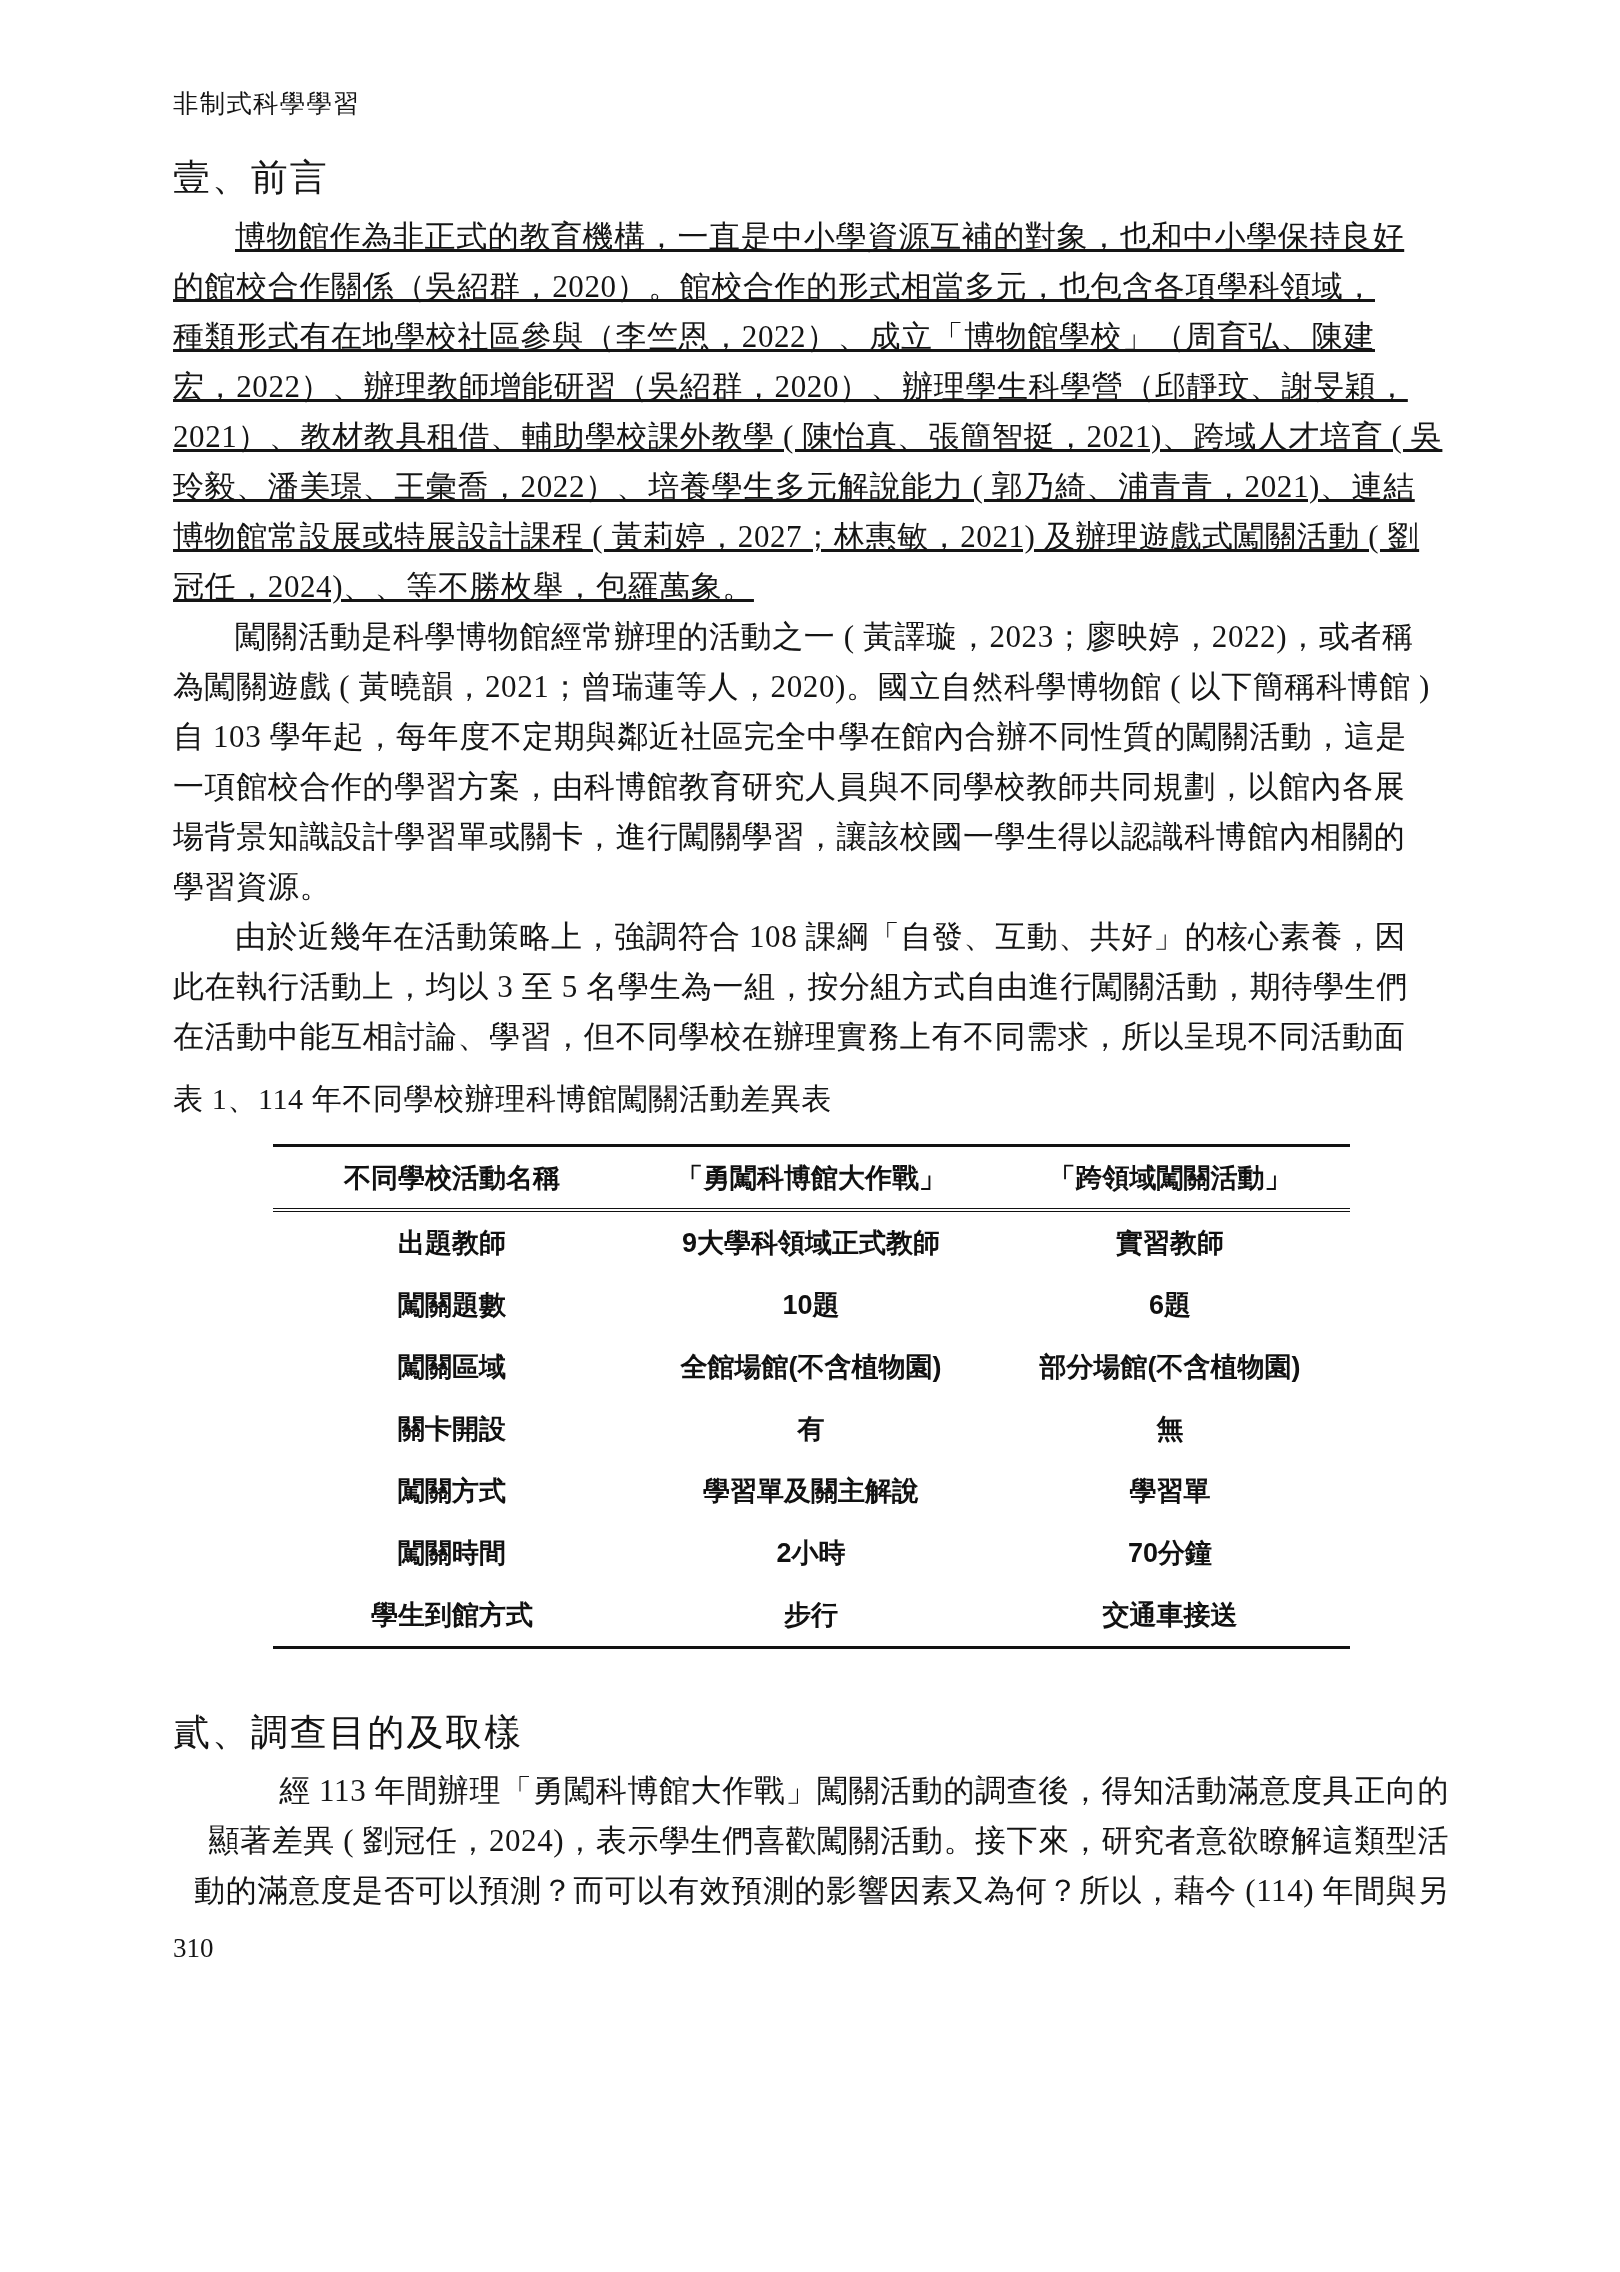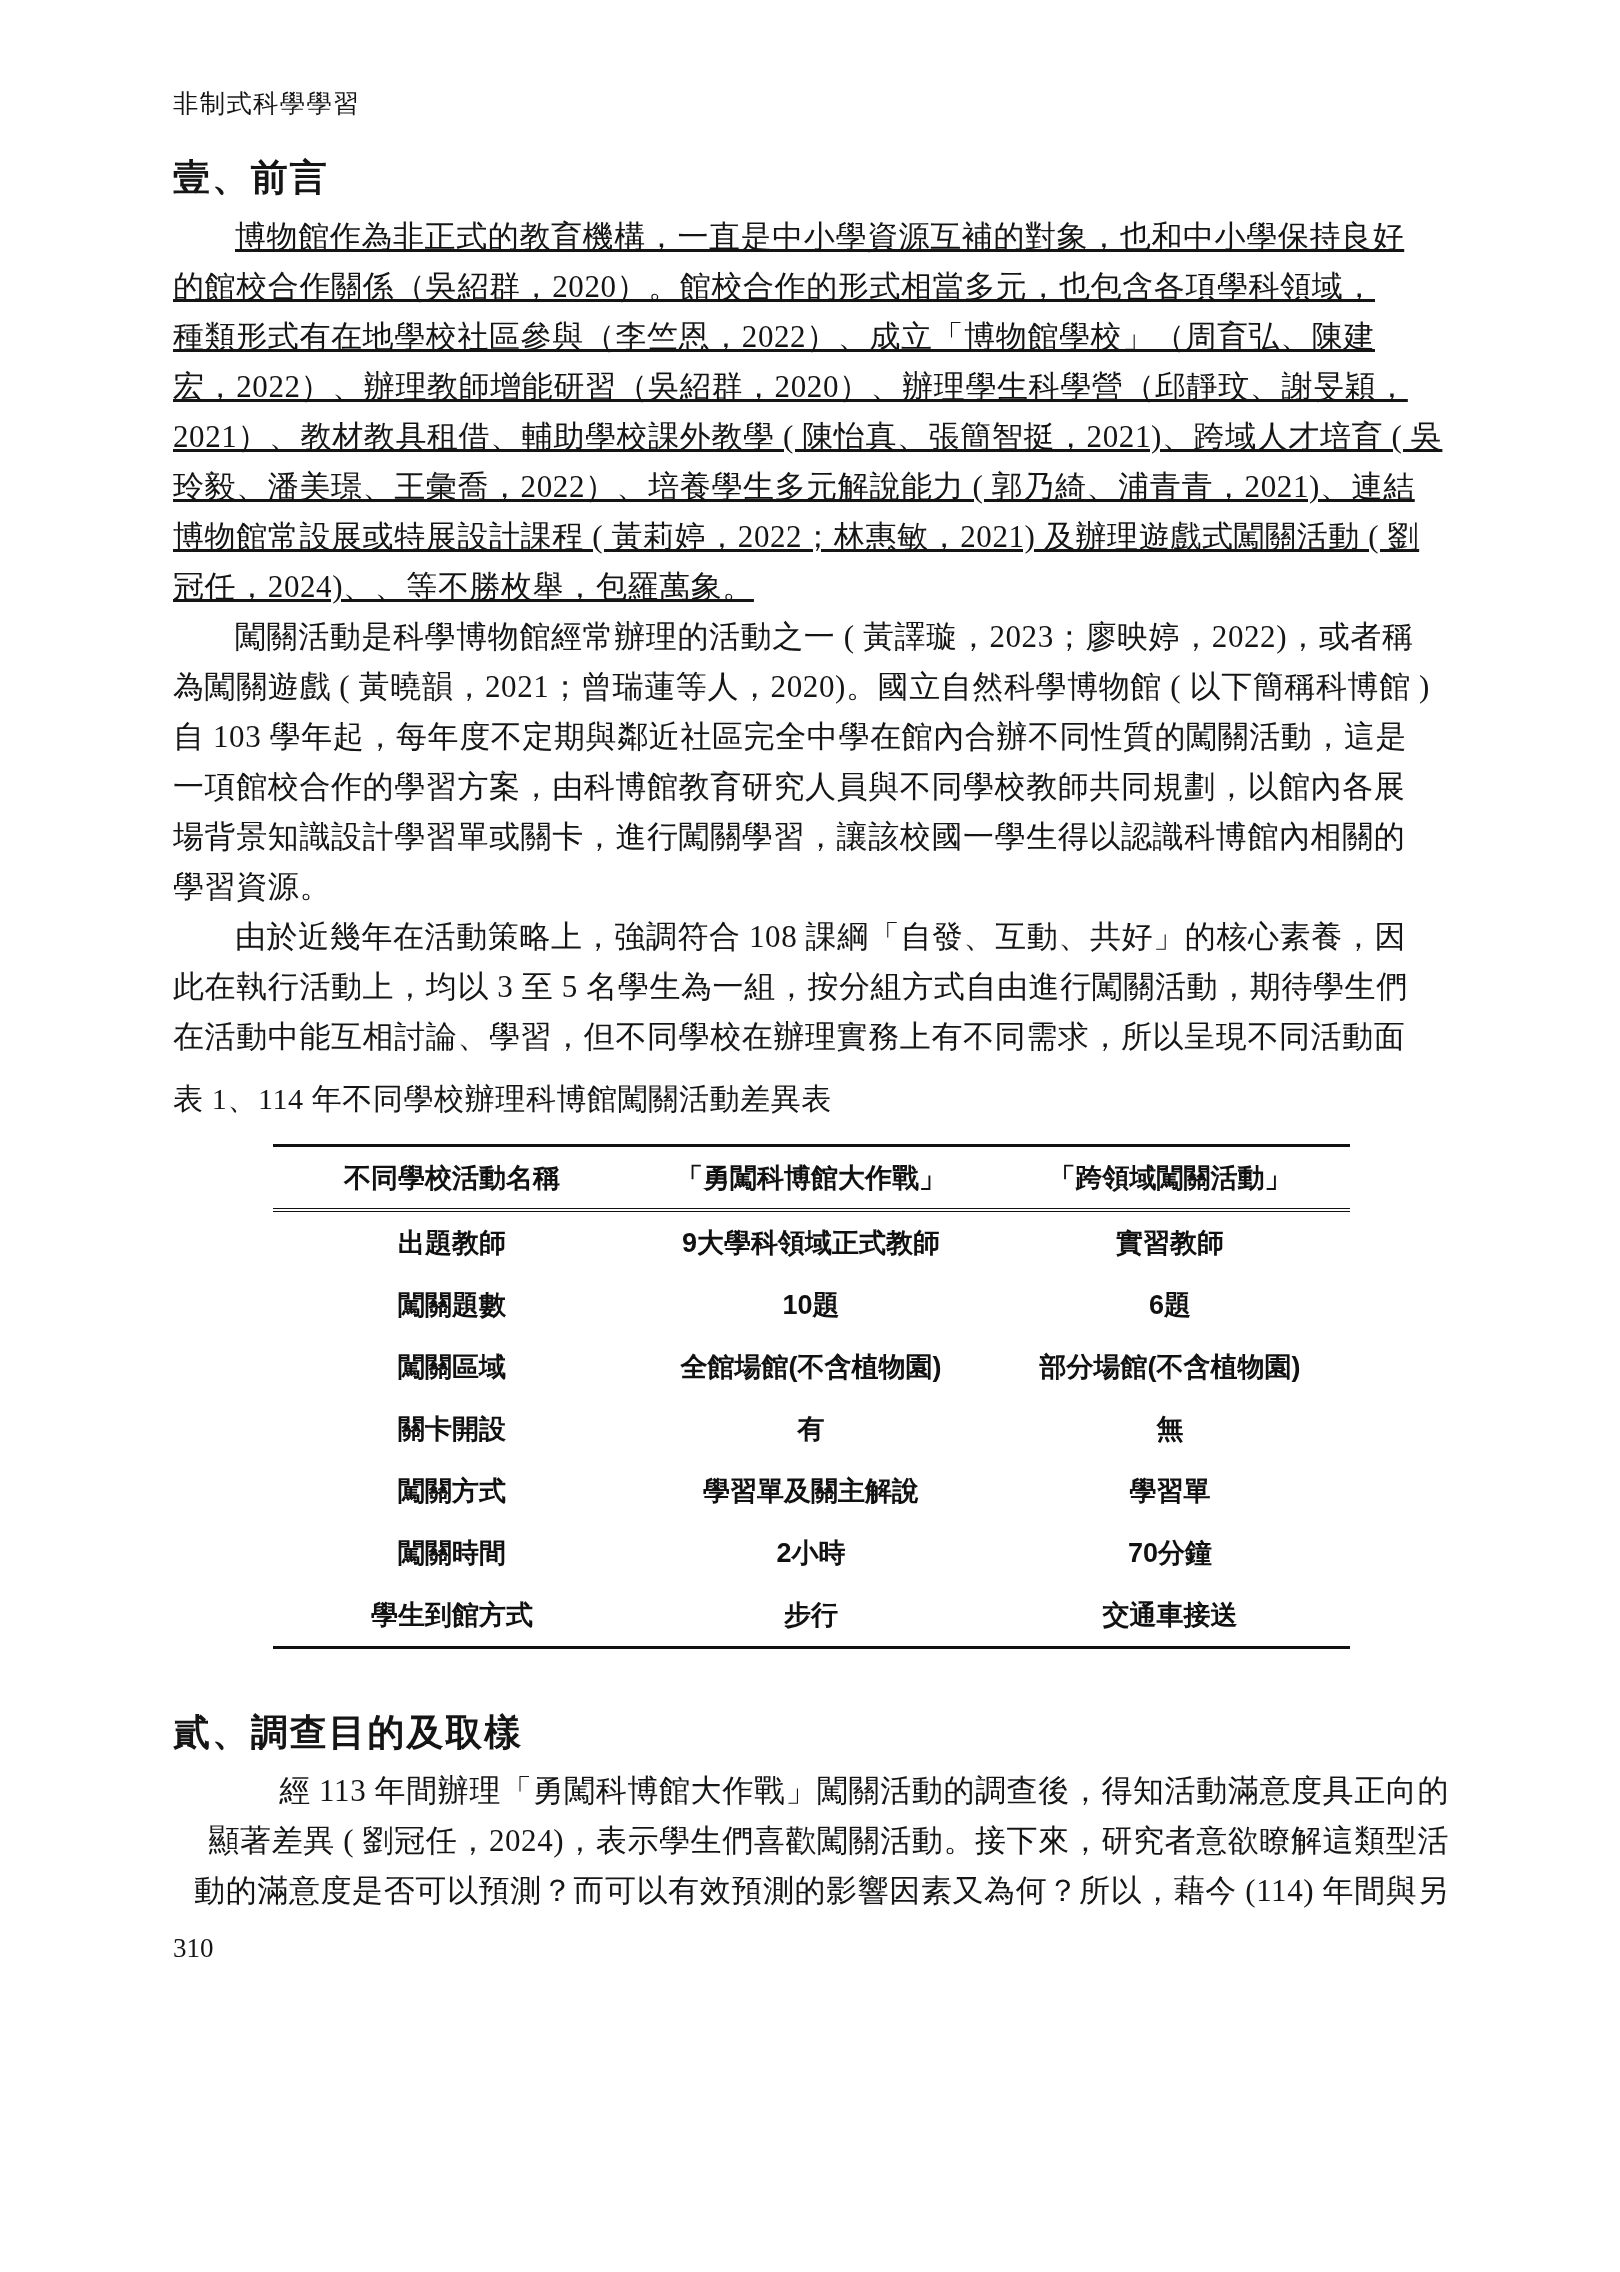--- a/index.html
+++ b/index.html
@@ -20,21 +20,21 @@
   }
   .running-header {
     font-size: 25.4px;
     line-height: 28px;
     letter-spacing: 1.3px;
   }
   .heading {
     margin: 41px 0 0 0;
     font-size: 37px;
     line-height: 39px;
-    font-weight: 700;
+    font-weight: 400;
     letter-spacing: 1.9px;
   }
   .heading.h2gap {
     margin-top: 64px;
   }
   .para {
     margin: 0;
   }
   .para.first {
     margin-top: 15.2px;
@@ -99,21 +99,21 @@
 
   <h1 class="heading">壹、前言</h1>
 
   <div class="para first">
     <div class="line indent">博物館作為非正式的教育機構，一直是中小學資源互補的對象，也和中小學保持良好</div>
     <div class="line">的館校合作關係（吳紹群，2020）。館校合作的形式相當多元，也包含各項學科領域，</div>
     <div class="line">種類形式有在地學校社區參與（李竺恩，2022）、成立「博物館學校」（周育弘、陳建</div>
     <div class="line">宏，2022）、辦理教師增能研習（吳紹群，2020）、辦理學生科學營（邱靜玟、謝旻穎，</div>
     <div class="line">2021）、教材教具租借、輔助學校課外教學 ( 陳怡真、張簡智挺，2021)、跨域人才培育 ( 吳</div>
     <div class="line">玲毅、潘美璟、王彙喬，2022）、培養學生多元解說能力 ( 郭乃綺、浦青青，2021)、連結</div>
-    <div class="line">博物館常設展或特展設計課程 ( 黃莉婷，2022；林惠敏，2021) 及辦理遊戲式闖關活動 ( 劉</div>
+    <div class="line">博物館常設展或特展設計課程 ( 黃莉婷，2027；林惠敏，2021) 及辦理遊戲式闖關活動 ( 劉</div>
     <div class="line">冠任，2024)、、等不勝枚舉，包羅萬象。</div>
   </div>
 
   <div class="para">
     <div class="line indent">闖關活動是科學博物館經常辦理的活動之一 ( 黃譯璇，2023；廖映婷，2022)，或者稱</div>
     <div class="line">為闖關遊戲 ( 黃曉韻，2021；曾瑞蓮等人，2020)。國立自然科學博物館 ( 以下簡稱科博館 )</div>
     <div class="line">自 103 學年起，每年度不定期與鄰近社區完全中學在館內合辦不同性質的闖關活動，這是</div>
     <div class="line">一項館校合作的學習方案，由科博館教育研究人員與不同學校教師共同規劃，以館內各展</div>
     <div class="line">場背景知識設計學習單或關卡，進行闖關學習，讓該校國一學生得以認識科博館內相關的</div>
     <div class="line">學習資源。</div>

